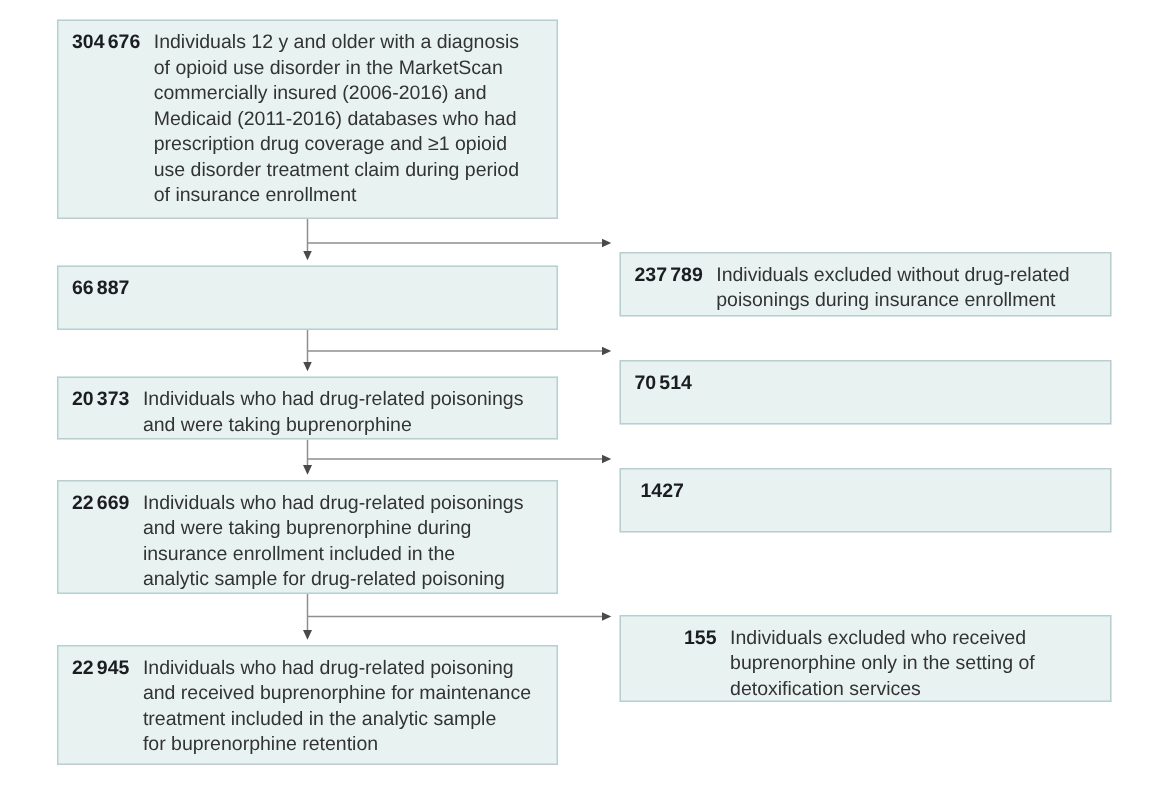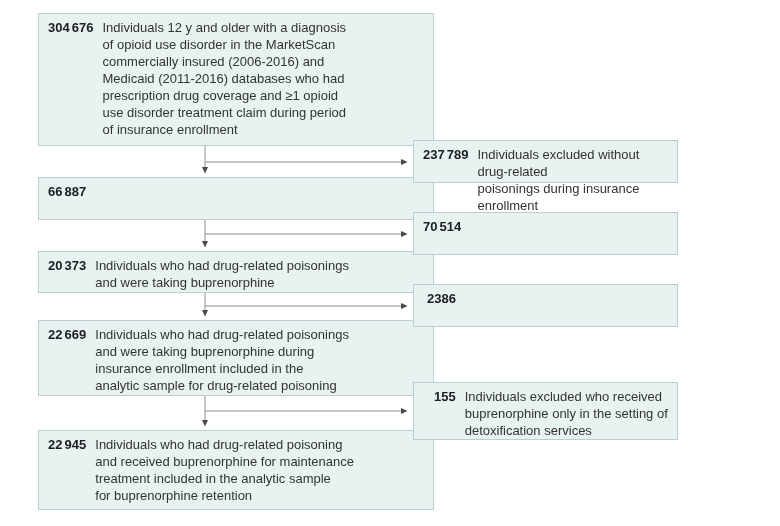--- a/index.html
+++ b/index.html
@@ -15,24 +15,24 @@
     box-sizing:border-box;
     background:#e8f2f1;
     border:1px solid #b7cfd1;
     display:flex;
     align-items:flex-start;
     padding:5px 8px 4px 9px;
     font-size:13px;
     line-height:17px;
     color:#333333;
   }
-  .box.left{left:38px;width:396px;}
-  .box.right{left:413px;width:265px;}
+  .box.left{left:38px;width:334px;}
+  .box.right{left:413px;width:328px;margin-top:28px;}
   .box.rb3{padding-left:13px;}
-  .box.rb4{padding-left:20px;}
+  .box.rb4{padding-left:42px;}
   .num{
     font-weight:bold;
     color:#1c1d21;
     white-space:nowrap;
     word-spacing:-1.5px;
     margin-right:9px;
     flex:none;
   }
   .desc{
     white-space:pre-line;
@@ -103,21 +103,21 @@
     <span class="num">237 789</span>
     <span class="desc">Individuals excluded without drug-related
 poisonings during insurance enrollment</span>
   </div>
 
   <div class="box right rb2" style="top:212px;height:43px">
     <span class="num">70 514</span>
   </div>
 
   <div class="box right rb3" style="top:284px;height:43px">
-    <span class="num">2386</span>
+    <span class="num">1427</span>
   </div>
 
   <div class="box right rb4" style="top:382px;height:58px">
     <span class="num">155</span>
     <span class="desc">Individuals excluded who received
 buprenorphine only in the setting of
 detoxification services</span>
   </div>
 
 </div>

